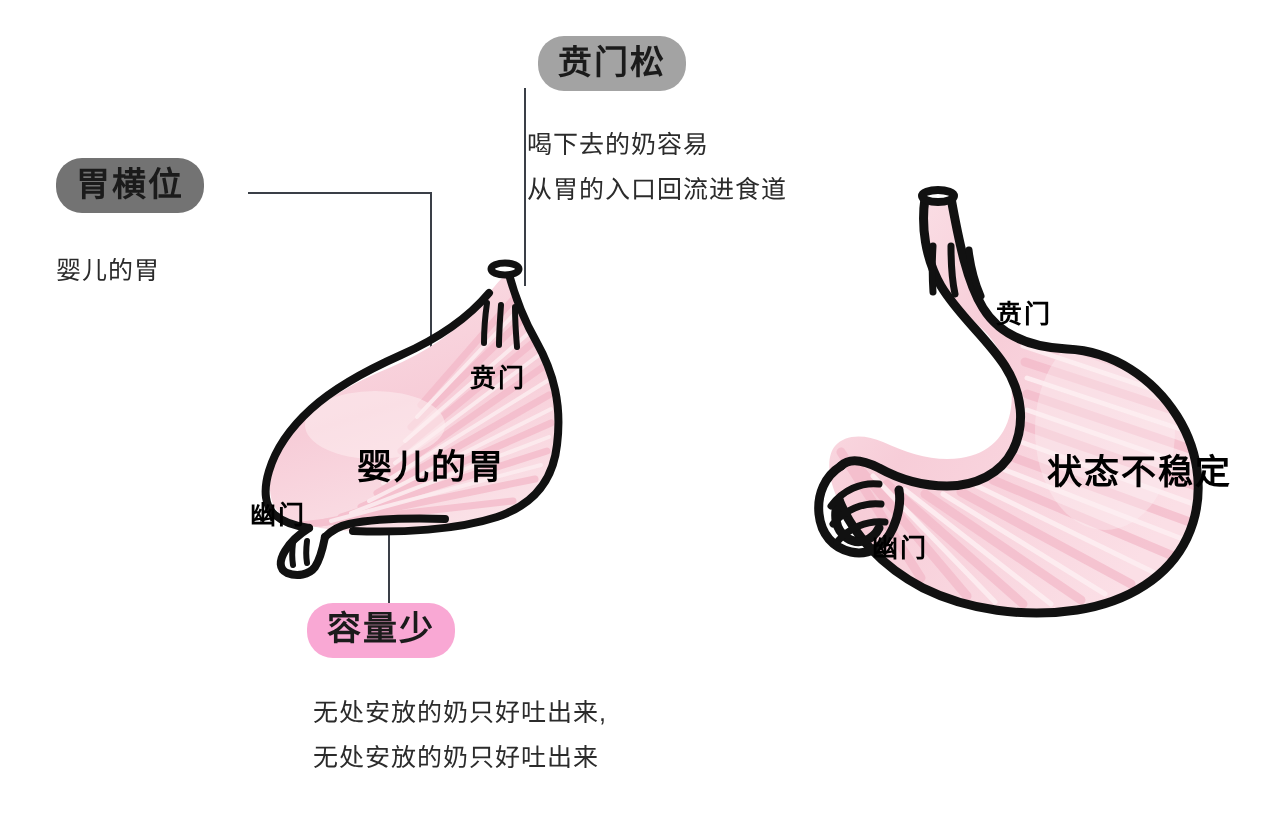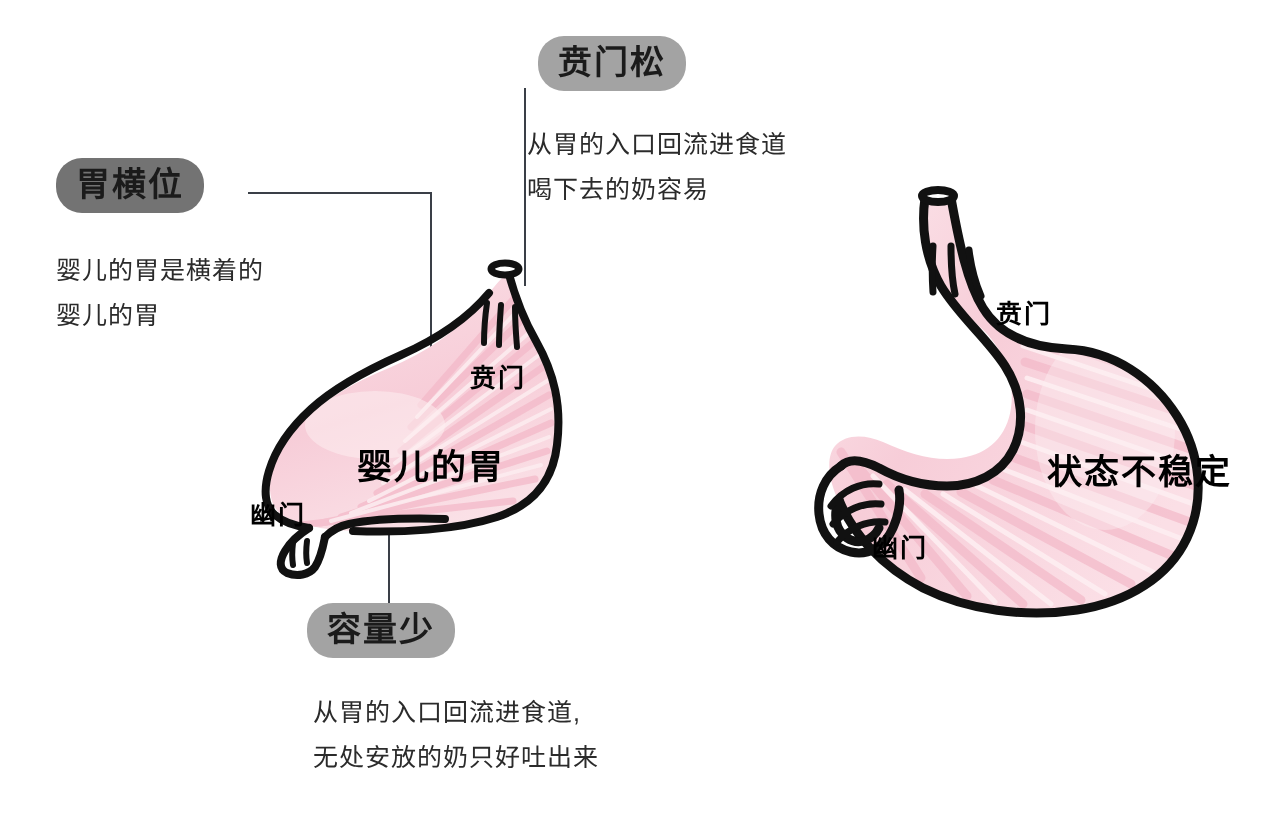--- a/index.html
+++ b/index.html
@@ -26,21 +26,21 @@
     border-radius: 26px;
     font-size: 34px;
     font-weight: 700;
     letter-spacing: 2px;
     line-height: 1.12;
     color: #1b1b1b;
     white-space: nowrap;
   }
   .chip--teal   { background: #737373; }
   .chip--cream  { background: #a3a3a3; }
-  .chip--pink   { background: #a3a3a3; }
+  .chip--pink   { background: #f9a8d4; font-family: Liberation Serif, serif; }
 
   
   .desc {
     position: absolute;
     font-size: 25px;
     line-height: 1.78;
     color: #2b2b2b;
     letter-spacing: 1px;
     white-space: nowrap;
   }
@@ -263,35 +263,34 @@
         <path d="M56,326 C68,310 86,302 104,304"></path>
         <path d="M58,344 C70,330 88,322 106,324"></path>
         <path d="M62,362 C74,348 92,340 110,342"></path>
       </g>
     </svg>
   </div>
 
   <div class="chip chip--teal" style="left:56px; top:158px;">胃横位</div>
 
   <div class="desc" style="left:56px; top:248px;">
-    <div>婴儿的胃是横着的</div>
     <div>婴儿的胃</div>
   </div>
 
   <div class="chip chip--cream" style="left:538px; top:36px;">贲门松</div>
 
   <div class="desc" style="left:527px; top:122px;">
+    <div>喝下去的奶容易</div>
     <div>从胃的入口回流进食道</div>
-    <div>喝下去的奶容易</div>
   </div>
 
   <div class="chip chip--pink" style="left:307px; top:603px;">容量少</div>
 
   <div class="desc" style="left:313px; top:690px;">
-    <div>从胃的入口回流进食道,</div>
+    <div>无处安放的奶只好吐出来,</div>
     <div>无处安放的奶只好吐出来</div>
   </div>
 
   <div class="organ-label" style="left:470px; top:357px;">贲门</div>
 
   <div class="organ-label big" style="left:357px; top:438px;">婴儿的胃</div>
 
   <div class="organ-label" style="left:250px; top:494px;">幽门</div>
 
   <div class="organ-label" style="left:996px; top:293px;">贲门</div>

